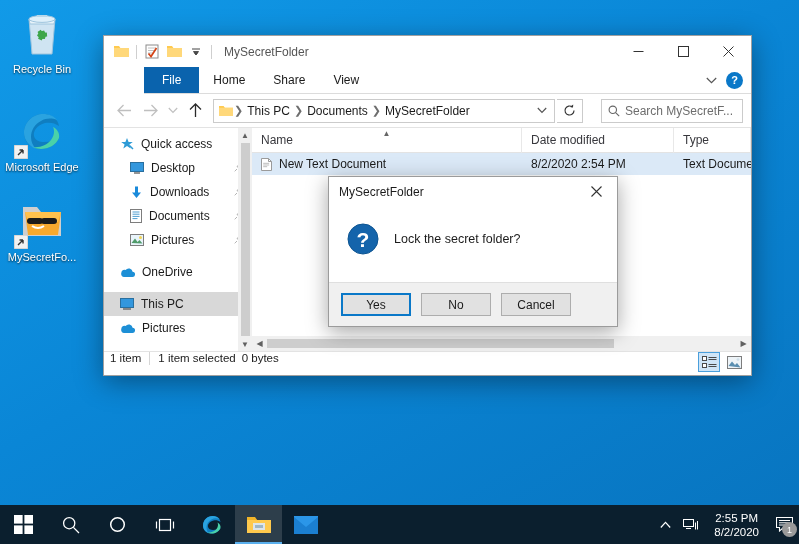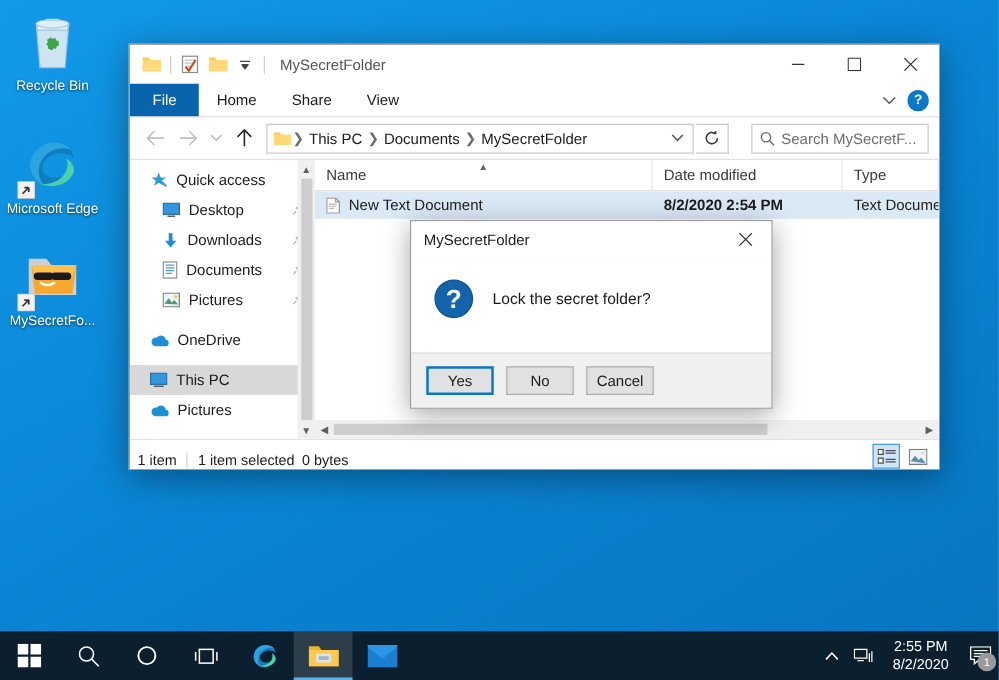--- a/index.html
+++ b/index.html
@@ -42,21 +42,21 @@
   .qat-sep { width: 1px; height: 14px; background: #cfcfcf; margin: 0 4px; }
   .win-title { font-size: 12px; color: #555; margin-left: 8px; }
   .win-ctrl-group { margin-left: auto; display: flex; height: 31px; }
   .win-ctrl {
     width: 45px; height: 31px; display: flex; align-items: center; justify-content: center;
   }
 
   
   .ribbon {
     height: 27px; flex: 0 0 27px; display: flex; align-items: stretch;
-    border-bottom: 1px solid #dcdcdc; background: #fff;
+    border-bottom: 1px solid #dcdcdc; background: #fff; margin-left: 40px;
   }
   .rtab {
     padding: 0 14px; display: flex; align-items: center;
     font-size: 12px; color: #1a1a1a;
   }
   .rtab.file { background: #0a63ad; color: #fff; padding: 0 18px; }
   .ribbon-right { margin-left: auto; display: flex; align-items: center; gap: 6px; padding-right: 8px; }
   .chev-collapse { width: 18px; height: 18px; display: flex; align-items: center; justify-content: center; }
   .help-btn { width: 17px; height: 17px; border-radius: 50%; background: #0a78c8;
     color: #fff; font-size: 11px; font-weight: bold; display: flex; align-items: center; justify-content: center; }
@@ -124,21 +124,21 @@
   .hscroll {
     height: 15px; flex: 0 0 15px; background: #f0f0f0; display: flex; align-items: center;
   }
   .hs-arrow { width: 15px; height: 15px; display: flex; align-items: center; justify-content: center; font-size: 8px; color: #606060; }
   .hs-track { flex: 1; height: 15px; background: #f0f0f0; position: relative; }
   .hs-thumb { position: absolute; left: 0; top: 3px; height: 9px; width: 74%; background: #cdcdcd; }
 
   
   .statusbar {
     height: 24px; flex: 0 0 24px; border-top: 1px solid #e3e3e3;
-    display: flex; align-items: flex-end; padding: 0 6px; font-size: 11.5px; color: #1b1b1b;
+    display: flex; align-items: flex-start; padding: 0 6px; font-size: 11.5px; color: #1b1b1b;
     background: #fff;
   }
   .st-sep { width: 1px; height: 13px; background: #d6d6d6; margin: 0 8px; }
   .view-btns { margin-left: auto; display: flex; gap: 3px; align-items: center; }
   .vbtn { width: 22px; height: 20px; display: flex; align-items: center; justify-content: center; border: 1px solid transparent; }
   .vbtn.on { background: #cfe5f7; border-color: #4a9fdc; }
 
   
   #dialog {
     position: absolute; left: 328px; top: 176px; width: 290px; height: 151px;
@@ -156,21 +156,21 @@
   .dlg-content {
     flex: 1; background: #fff; display: flex; align-items: center; gap: 15px;
     padding: 0 18px 10px 18px;
   }
   .dlg-msg { font-size: 12.5px; color: #1b1b1b; }
   .dlg-foot {
     height: 44px; flex: 0 0 44px; background: #f0f0f0; border-top: 1px solid #dfdfdf;
     display: flex; align-items: center; justify-content: flex-start; gap: 10px; padding-left: 12px;
   }
   .dbtn {
-    width: 54px; height: 23px; background: #e1e1e1; border: 1px solid #adadad;
+    width: 70px; height: 23px; background: #e1e1e1; border: 1px solid #adadad;
     font-size: 12px; color: #1b1b1b; font-family: "Liberation Sans", sans-serif;
     display: flex; align-items: center; justify-content: center;
   }
   .dbtn.focus { border: 2px solid #0a78c8; }
 
   
   #taskbar {
     position: absolute; left: 0; bottom: 0; width: 799px; height: 39px;
     background: #0b1f2e; display: flex; align-items: center;
   }
@@ -494,21 +494,21 @@
           <div class="fcell" style="width:270px;">
             <span style="display:flex;">
               <svg width="11" height="13" viewBox="0 0 11 13">
                   <path d="M0.5 0.5h7L10.5 3.5V12.5H0.5z" fill="#fff" stroke="#9a9a9a"></path>
                   <path d="M7.5 0.5v3h3" fill="none" stroke="#9a9a9a"></path>
                   <path d="M2.2 5.3h6M2.2 7h6M2.2 8.7h4" stroke="#b5b5b5" stroke-width="0.9"></path>
                 </svg>
             </span>
             <span>New Text Document</span>
           </div>
-          <div class="fcell" style="width:152px;font-weight:bold;">8/2/2020 2:54 PM</div>
+          <div class="fcell" style="width:152px;">8/2/2020 2:54 PM</div>
           <div class="fcell" style="flex:1;">Text Docume</div>
         </div>
       </div>
 
       <div class="hscroll">
         <span class="hs-arrow">◀</span>
         <span class="hs-track">
             <span class="hs-thumb"></span>
           </span>
         <span class="hs-arrow">▶</span>

